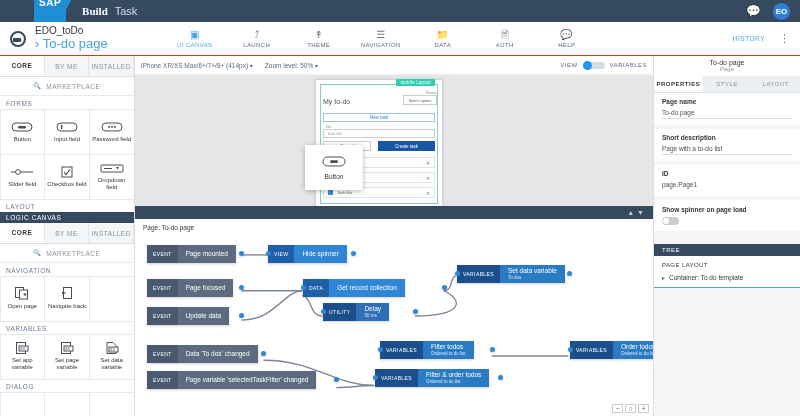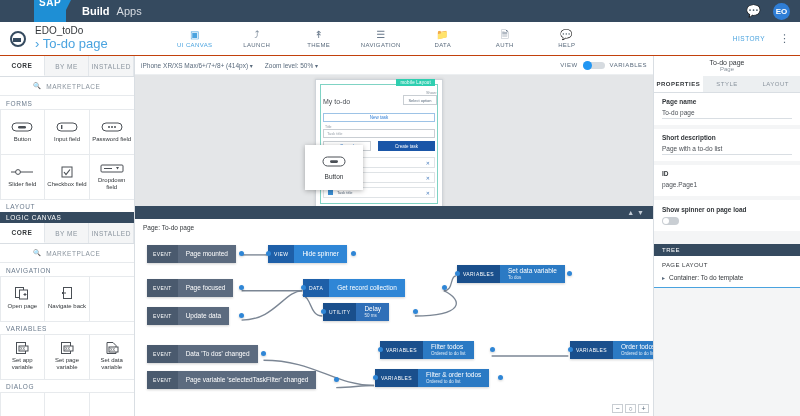--- a/index.html
+++ b/index.html
@@ -18,21 +18,21 @@
   }
   .sap-logo {
     background: #1e8fd5; color: #fff; font-weight: bold; font-size: 10px;
     letter-spacing: .5px; padding: 1px 5px 18px 5px; margin-left: 24px;
     transform: skewX(0deg); position: relative;
   }
   .sap-logo:after{
     content:""; position:absolute; right:-7px; top:0; border-top:14px solid #1e8fd5;
     border-right:7px solid transparent;
   }
-  .topbar-title { color:#fff; font-size:11px; font-weight:bold; margin-left:16px;}
+  .topbar-title { color:#fff; font-size:11px; font-weight:bold; margin-left:16px;font-family:Liberation Serif, serif;}
   .topbar-sub { color:#d8dde3; font-size:11px; margin-left:7px;}
   .topbar-right { margin-left:auto; display:flex; align-items:center; gap:12px;}
   .chat-ico { color:#c3ccd6; font-size:12px; }
   .avatar {
     width:17px;height:17px;border-radius:50%;background:#2f7ed6;color:#fff;
     font-size:8px;display:flex;align-items:center;justify-content:center;font-weight:bold;
   }
 
   
   .appbar {
@@ -171,21 +171,21 @@
   .rp-divider{ height:1px;background:#4aa3df; }
 </style>
 </head>
 <body>
 
 <div id="app">
 
   <div class="topbar">
     <div class="sap-logo">SAP</div>
     <div class="topbar-title">Build</div>
-    <div class="topbar-sub">Apps</div>
+    <div class="topbar-sub">Task</div>
     <div class="topbar-right">
       <div class="chat-ico">💬</div>
       <div class="avatar">EO</div>
     </div>
   </div>
 
   <div class="appbar">
     <div class="back-ico"></div>
     <div class="app-names">
       <div class="app-name">EDO_toDo</div>

